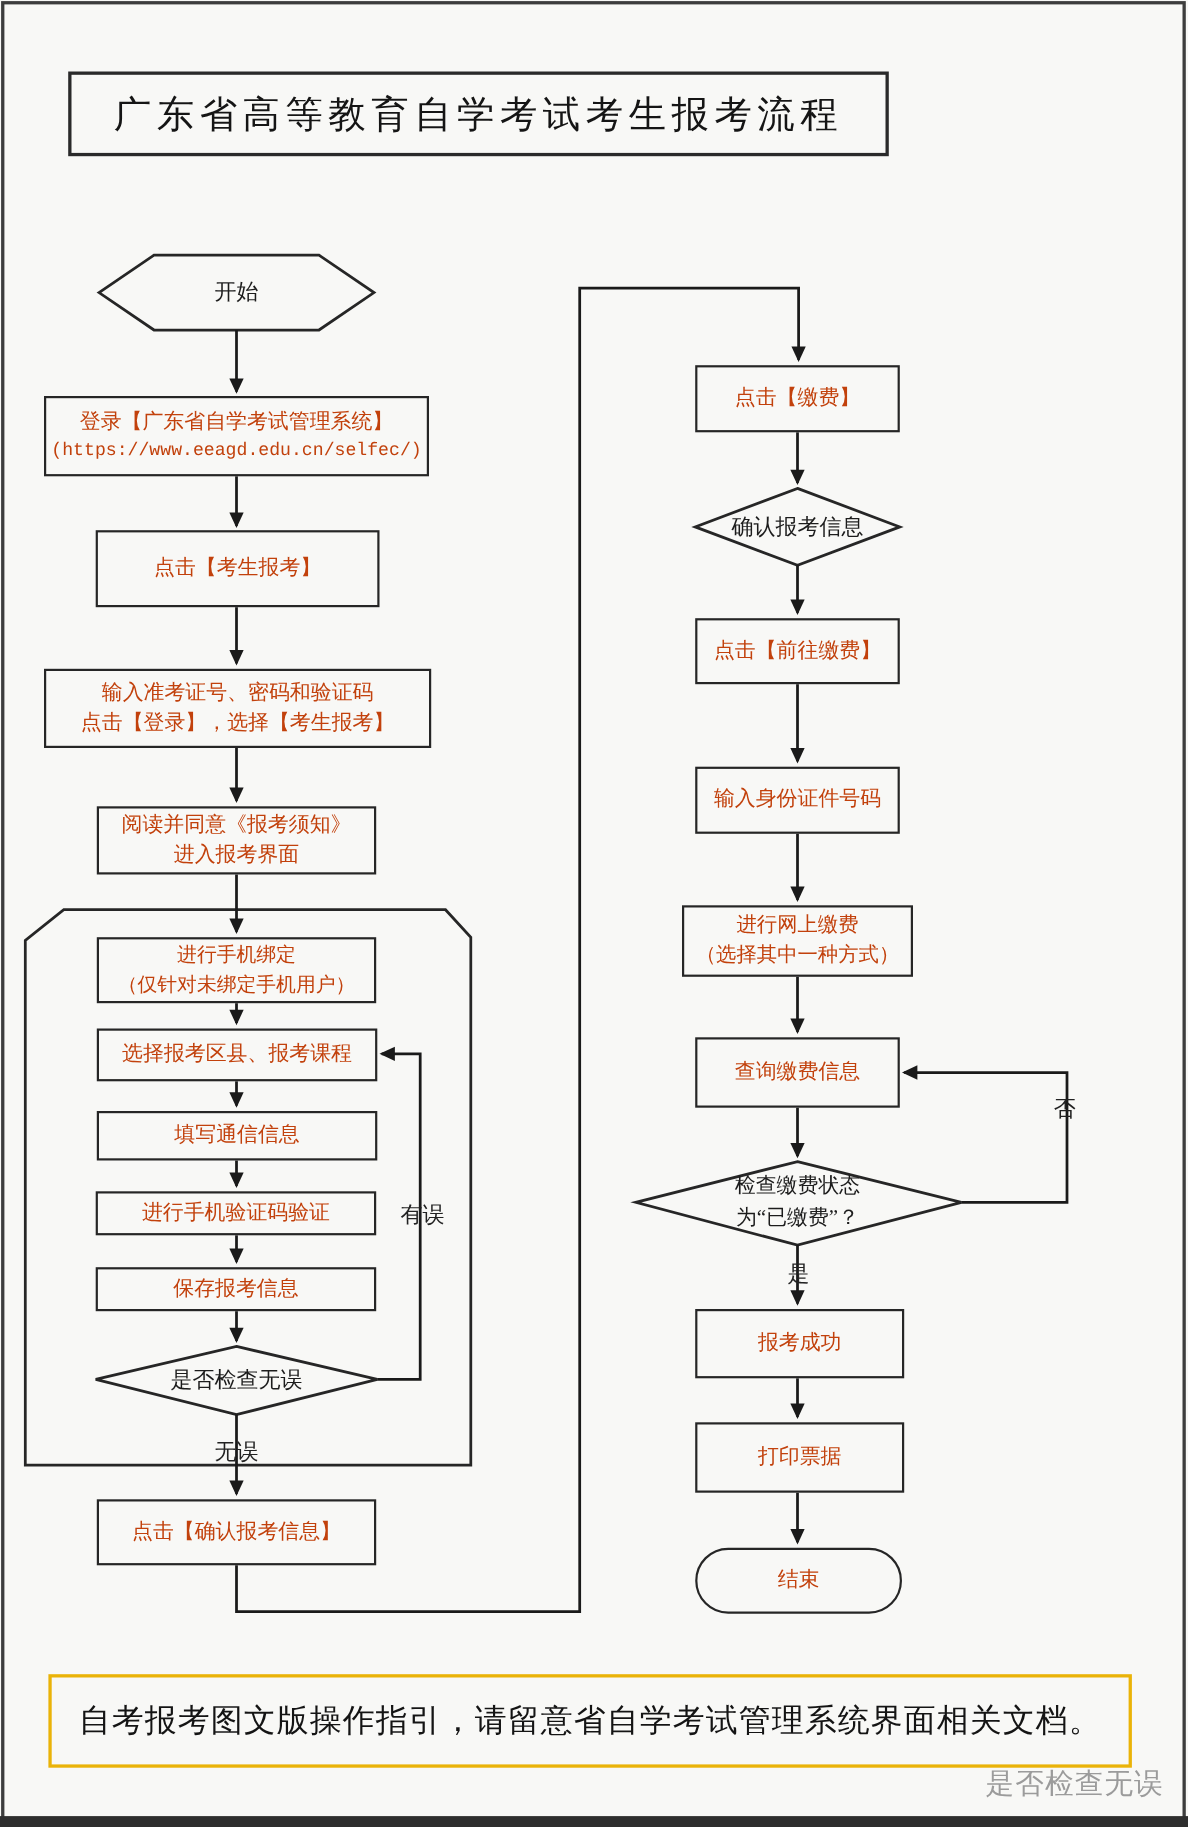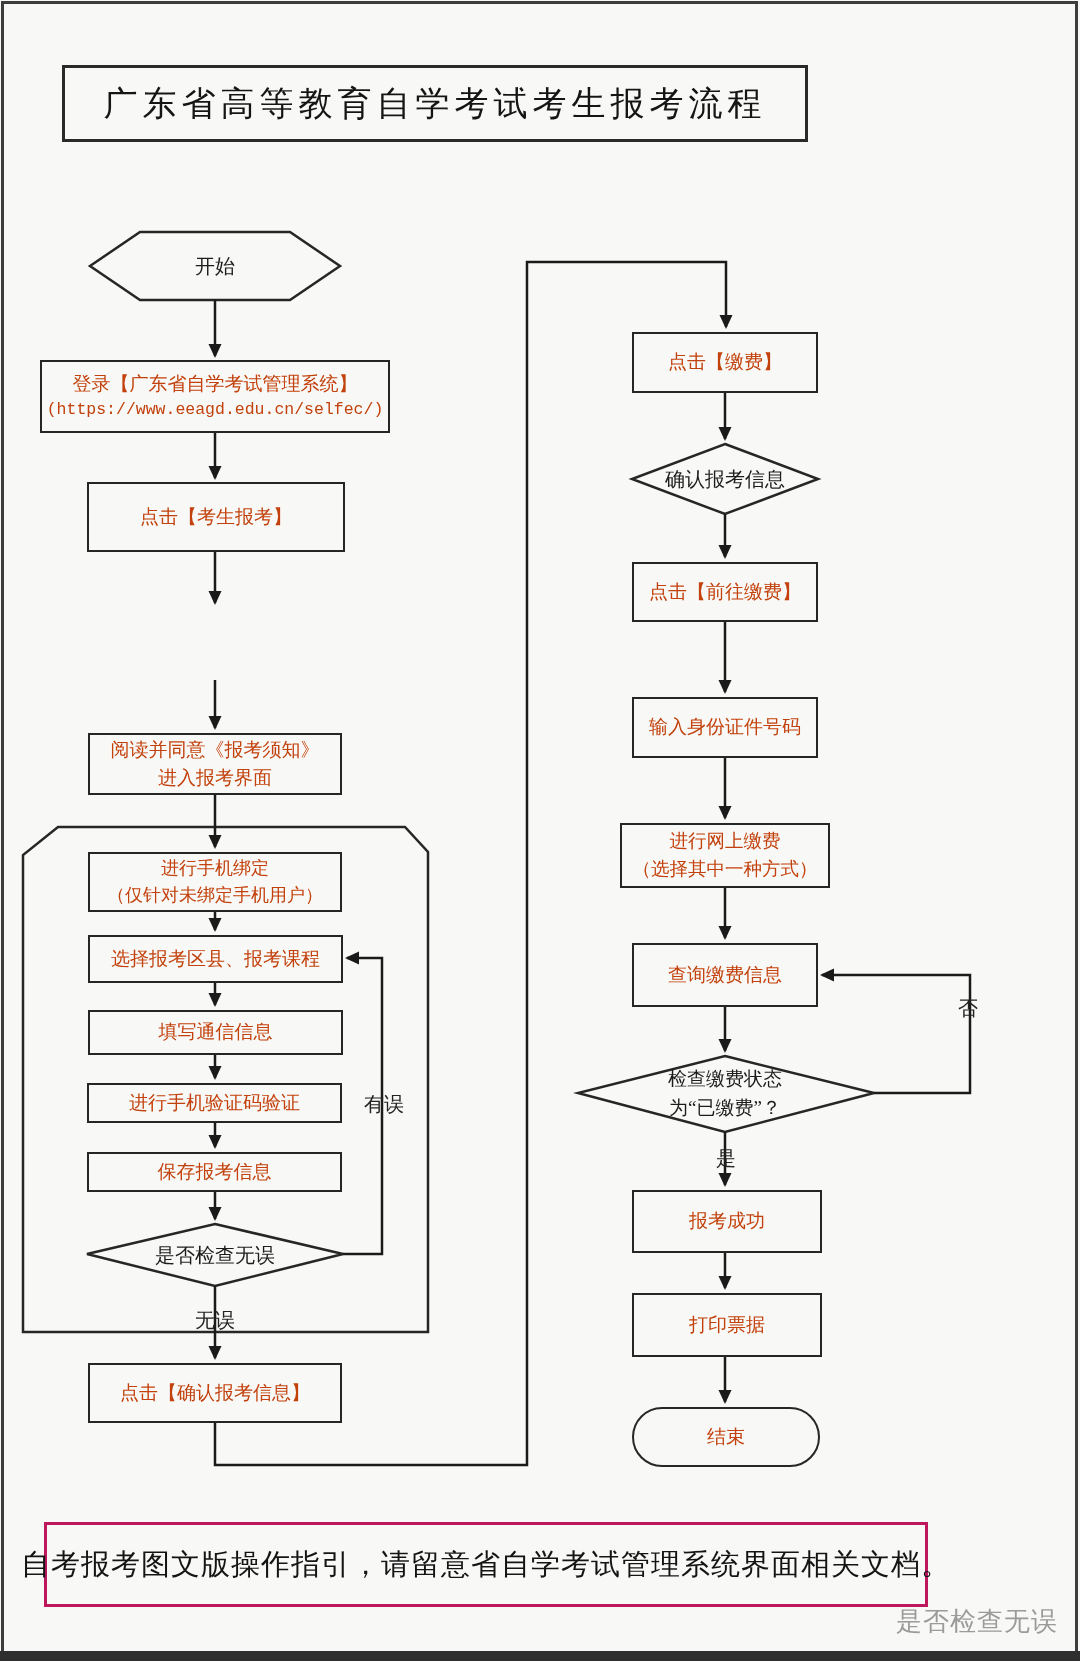--- a/index.html
+++ b/index.html
@@ -40,22 +40,22 @@
   .stadium{border-radius:30px;}
   .shape-label{
     position:absolute;z-index:3;transform:translate(-50%,-50%);
     text-align:center;font-size:20px;line-height:1.5;white-space:nowrap;
   }
   .edge-label{
     position:absolute;z-index:3;transform:translate(-50%,-50%);
     font-size:20px;white-space:nowrap;color:#222;
   }
   .footer-box{
-    position:absolute;left:44px;top:1522px;width:884px;height:85px;z-index:2;
-    border:3px solid #be185d;box-sizing:border-box;
+    position:absolute;left:44px;top:1522px;width:985px;height:85px;z-index:2;
+    border:3px solid #eab308;box-sizing:border-box;
     display:flex;align-items:center;justify-content:center;
     font-size:29px;letter-spacing:1px;color:#141414;white-space:nowrap;
   }
   .watermark{
     position:absolute;right:22px;top:1604px;z-index:2;
     font-family:"Liberation Sans","DejaVu Sans",sans-serif;
     font-size:26px;color:#9b9b9b;letter-spacing:1px;
   }
 </style>
 </head>
@@ -122,20 +122,24 @@
 
   <div class="node" style="left:87px;top:482px;width:258px;height:70px;">
     <div>点击【考生报考】</div>
   </div>
 
   <div class="node" style="left:40px;top:360px;width:350px;height:73px;">
     <div>登录【广东省自学考试管理系统】</div>
     <div class="url">(https://www.eeagd.edu.cn/selfec/)</div>
   </div>
 
+  <div class="node" style="left:40px;top:608px;width:352px;height:72px;">
+    <div>输入准考证号、密码和验证码</div>
+    <div>点击【登录】，选择【考生报考】</div>
+  </div>
 
   <div class="node" style="left:88px;top:733px;width:254px;height:62px;">
     <div>阅读并同意《报考须知》</div>
     <div>进入报考界面</div>
   </div>
 
   <div class="node" style="left:88px;top:852px;width:254px;height:60px;font-size:18px;">
     <div>进行手机绑定</div>
     <div>（仅针对未绑定手机用户）</div>
   </div>

